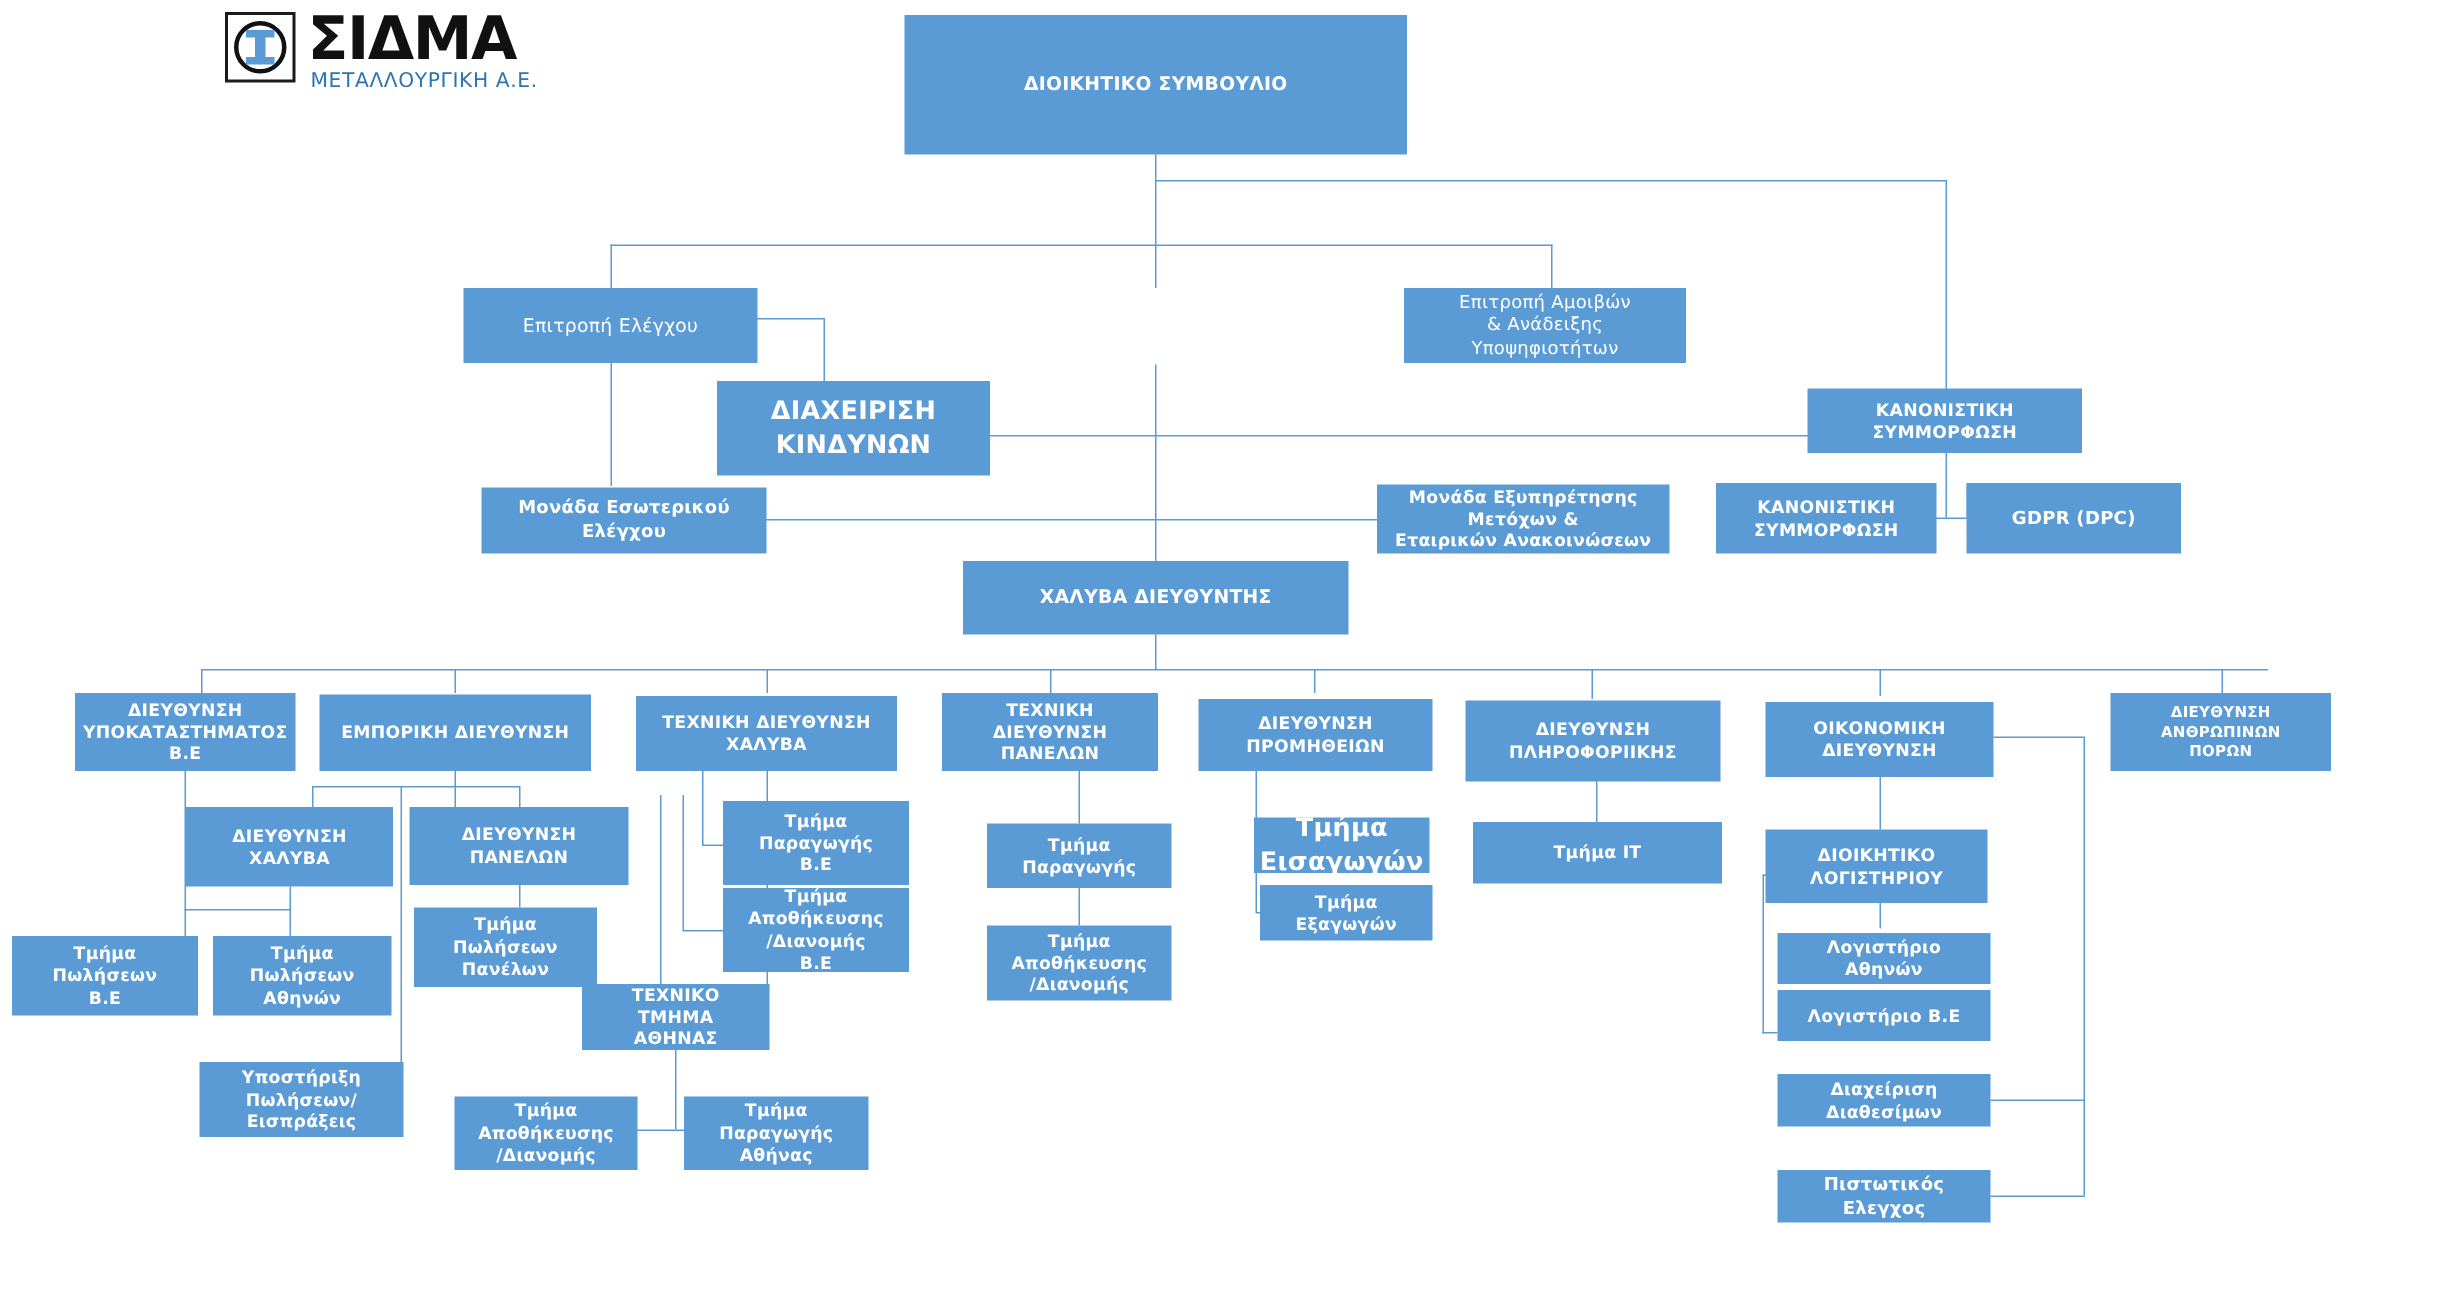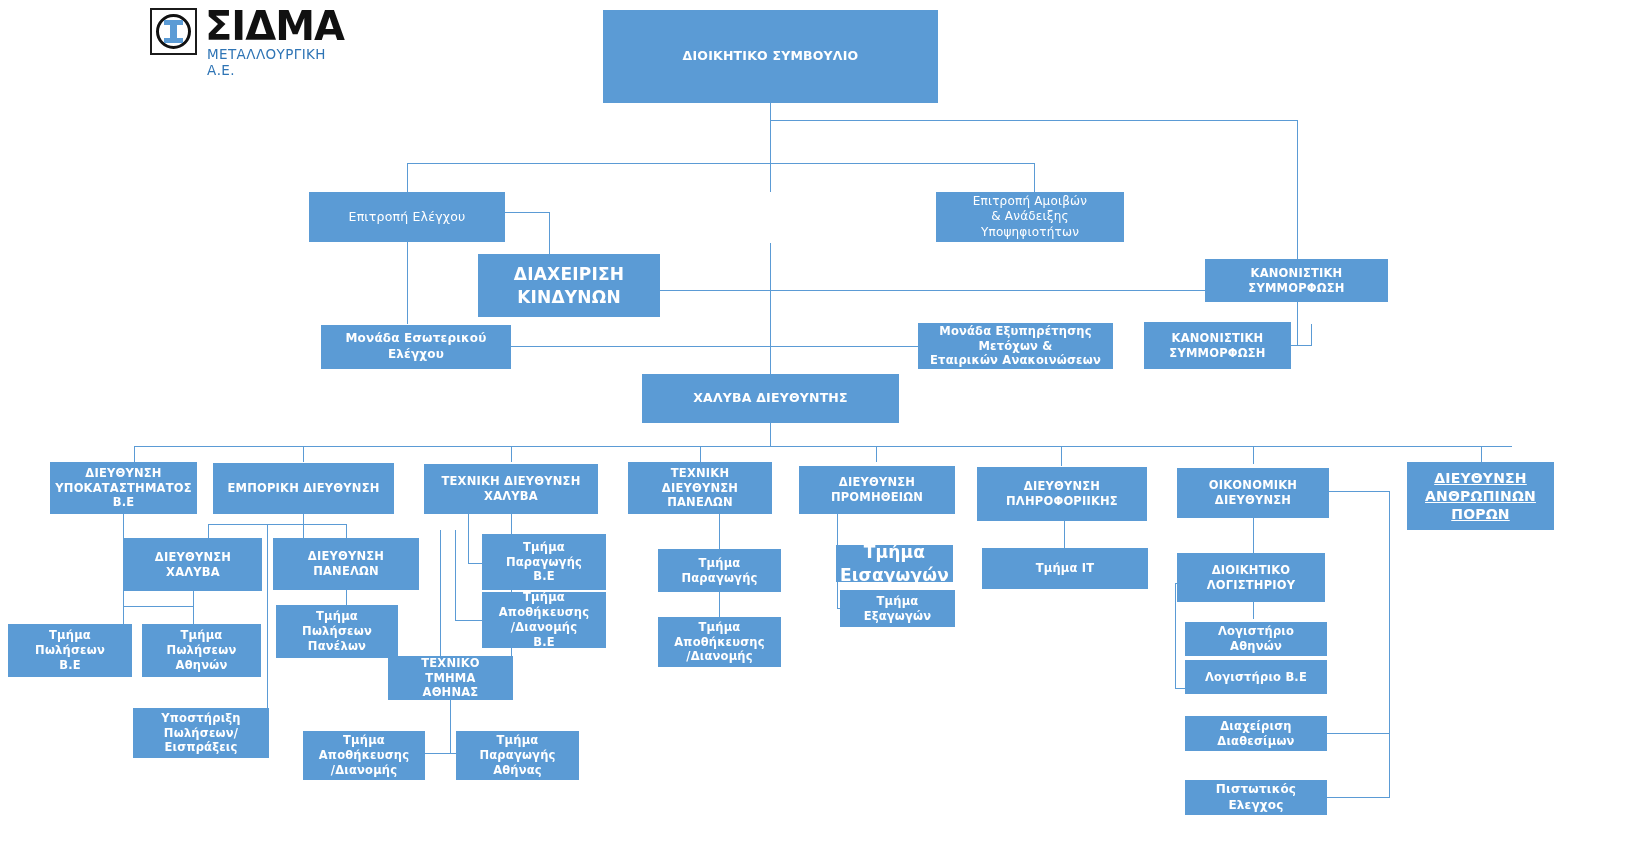--- a/index.html
+++ b/index.html
@@ -33,21 +33,21 @@
     position:absolute;
     background:#5B9BD5;
   }
   .conn.h{height:1px;}
   .conn.v{width:1px;}
 
   
   #logo{
     position:absolute;
     left:150px; top:6px;
-    width:192px; height:56px;
+    width:192px; height:56px;padding-left:32px;
   }
   #logo .mark{
     position:absolute;left:0;top:2px;
     width:47px;height:47px;
     border:2px solid #1b1b1b;
     box-sizing:border-box;
     background:#fff;
   }
   #logo .mark .circ{
     position:absolute;left:4px;top:4px;
@@ -195,41 +195,42 @@
   <div class="node bold" style="left:1205px;top:259px;width:183px;height:43px;font-size:11.5px;">ΚΑΝΟΝΙΣΤΙΚΗ ΣΥΜΜΟΡΦΩΣΗ</div>
 
   <div class="node bold" style="left:321px;top:325px;width:190px;height:44px;font-size:12px;">Μονάδα  Εσωτερικού Ελέγχου</div>
 
   <div class="node bold" style="left:918px;top:323px;width:195px;height:46px;font-size:11.5px;">Μονάδα Εξυπηρέτησης Μετόχων &amp;
 Εταιρικών Ανακοινώσεων</div>
 
   <div class="node bold" style="left:1144px;top:322px;width:147px;height:47px;font-size:11.5px;">ΚΑΝΟΝΙΣΤΙΚΗ
 ΣΥΜΜΟΡΦΩΣΗ</div>
 
+  <div class="node bold" style="left:1311px;top:322px;width:143px;height:47px;font-size:12px;">GDPR (DPC)</div>
 
   <div class="node bold" style="left:642px;top:374px;width:257px;height:49px;font-size:12.5px;">ΧΑΛΥΒΑ  ΔΙΕΥΘΥΝΤΗΣ</div>
 
   <div class="node bold" style="left:50px;top:462px;width:147px;height:52px;font-size:11.5px;">ΔΙΕΥΘΥΝΣΗ
 ΥΠΟΚΑΤΑΣΤΗΜΑΤΟΣ Β.Ε</div>
 
   <div class="node bold" style="left:213px;top:463px;width:181px;height:51px;font-size:11.5px;">ΕΜΠΟΡΙΚΗ ΔΙΕΥΘΥΝΣΗ</div>
 
   <div class="node bold" style="left:424px;top:464px;width:174px;height:50px;font-size:11.5px;">ΤΕΧΝΙΚΗ ΔΙΕΥΘΥΝΣΗ ΧΑΛΥΒΑ</div>
 
   <div class="node bold" style="left:628px;top:462px;width:144px;height:52px;font-size:11.5px;">ΤΕΧΝΙΚΗ ΔΙΕΥΘΥΝΣΗ
 ΠΑΝΕΛΩΝ</div>
 
   <div class="node bold" style="left:799px;top:466px;width:156px;height:48px;font-size:11.5px;">ΔΙΕΥΘΥΝΣΗ ΠΡΟΜΗΘΕΙΩΝ</div>
 
   <div class="node bold" style="left:977px;top:467px;width:170px;height:54px;font-size:11.5px;">ΔΙΕΥΘΥΝΣΗ
 ΠΛΗΡΟΦΟΡΙΙΚΗΣ</div>
 
   <div class="node bold" style="left:1177px;top:468px;width:152px;height:50px;font-size:11.5px;">ΟΙΚΟΝΟΜΙΚΗ ΔΙΕΥΘΥΝΣΗ</div>
 
-  <div class="node bold" style="left:1407px;top:462px;width:147px;height:68px;font-size:14px;text-decoration:underline;">ΔΙΕΥΘΥΝΣΗ ΑΝΘΡΩΠΙΝΩΝ
+  <div class="node bold" style="left:1407px;top:462px;width:147px;height:52px;font-size:10px;">ΔΙΕΥΘΥΝΣΗ ΑΝΘΡΩΠΙΝΩΝ
 ΠΟΡΩΝ</div>
 
   <div class="node bold" style="left:124px;top:538px;width:138px;height:53px;font-size:11.5px;">ΔΙΕΥΘΥΝΣΗ ΧΑΛΥΒΑ</div>
 
   <div class="node bold" style="left:273px;top:538px;width:146px;height:52px;font-size:11.5px;">ΔΙΕΥΘΥΝΣΗ ΠΑΝΕΛΩΝ</div>
 
   <div class="node bold" style="left:482px;top:534px;width:124px;height:56px;font-size:11.5px;">Τμήμα Παραγωγής
 Β.Ε</div>
 
   <div class="node bold" style="left:482px;top:592px;width:124px;height:56px;font-size:11.5px;">Τμήμα Αποθήκευσης

